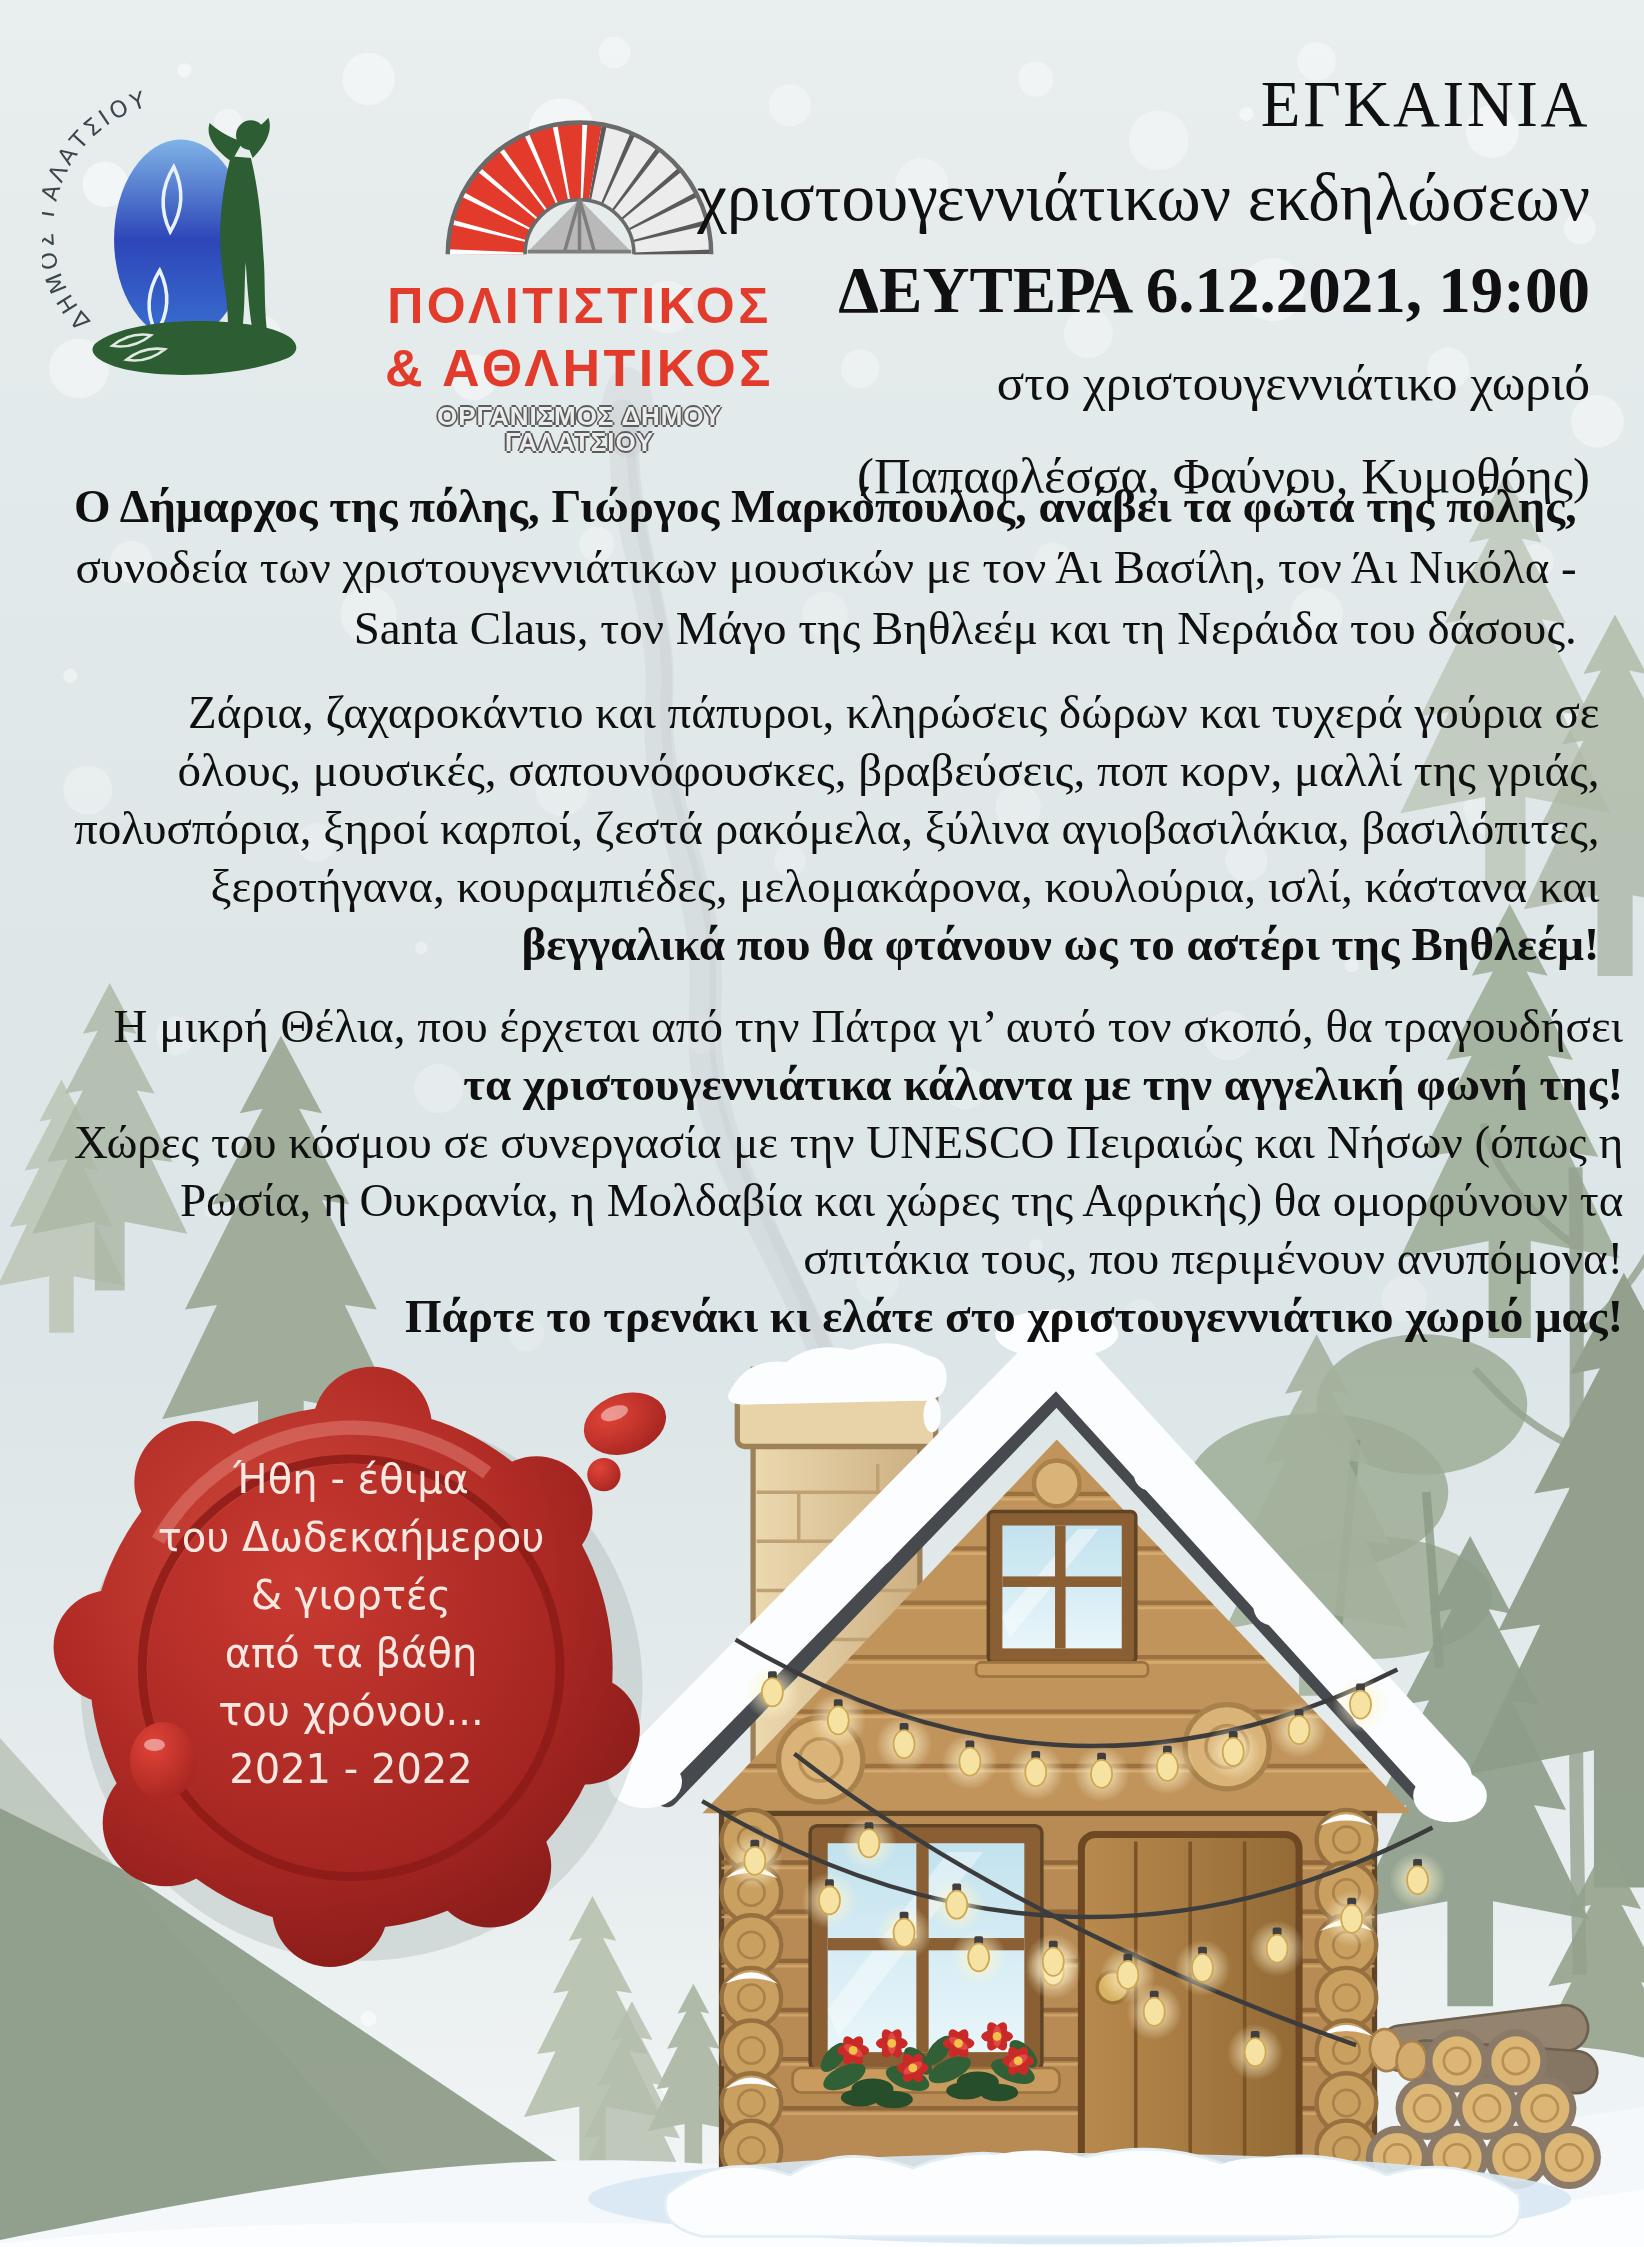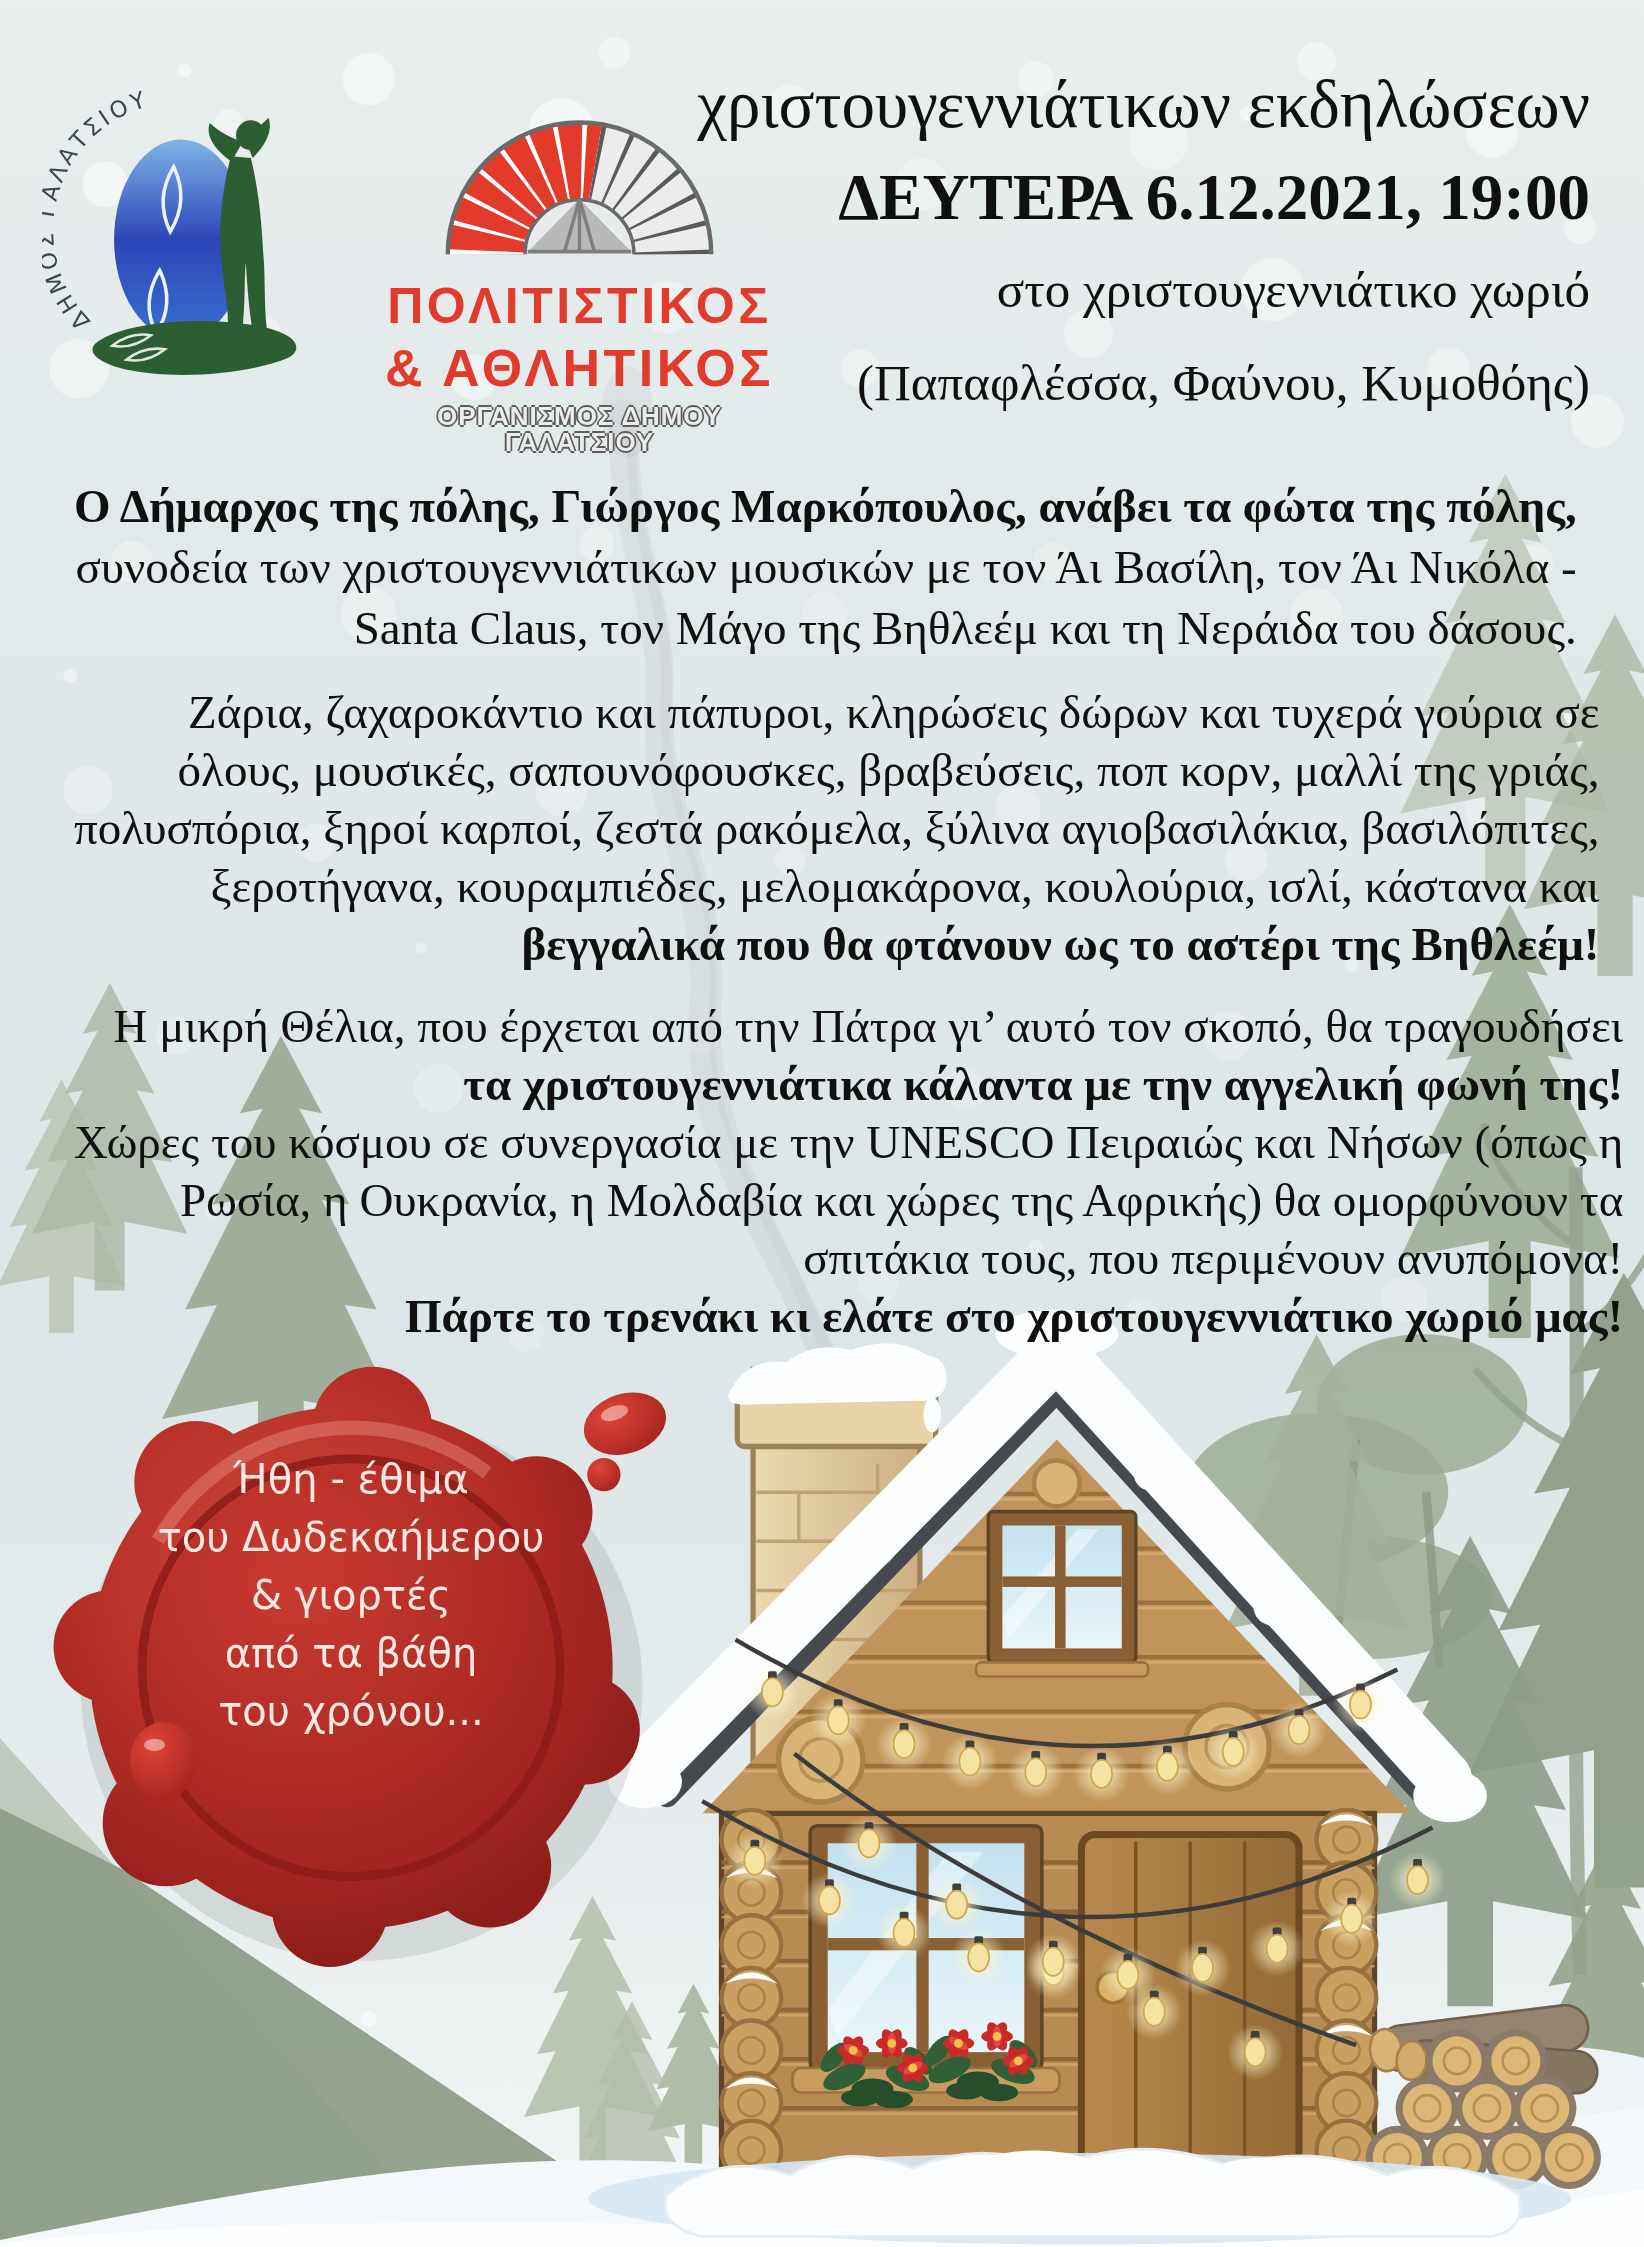--- a/index.html
+++ b/index.html
@@ -498,20 +498,21 @@
       </g>
     </g>
   </svg>
 
   <div class="sealText">
     <div>Ήθη - έθιμα</div>
     <div>του Δωδεκαήμερου</div>
     <div>&amp; γιορτές</div>
     <div>από τα βάθη</div>
     <div>του χρόνου...</div>
+    <div>2021 - 2022</div>
   </div>
 
   <svg style="position:absolute;left:42px;top:51px;" width="281" height="386" viewBox="0 0 320 440" aria-hidden="true">
     <defs>
       <linearGradient id="blueGrad" x1="0" y1="0" x2="0" y2="1">
         <stop offset="0" stop-color="#7fb3e6"></stop>
           <stop offset=".5" stop-color="#2d46b8"></stop>
           <stop offset="1" stop-color="#3a6fd0"></stop>
       </linearGradient>
       <path id="arcP" d="M56 308 A132 132 0 0 1 262 100"></path>
@@ -555,20 +556,21 @@
     </g>
   </svg>
 
   <div class="cultText">
     <div class="r1">ΠΟΛΙΤΙΣΤΙΚΟΣ</div>
     <div class="r2">&amp; ΑΘΛΗΤΙΚΟΣ</div>
     <div class="r3">ΟΡΓΑΝΙΣΜΟΣ ΔΗΜΟΥ ΓΑΛΑΤΣΙΟΥ</div>
   </div>
 
   <div class="hdr">
+    <div class="t1">ΕΓΚΑΙΝΙΑ</div>
     <div class="t2">χριστουγεννιάτικων εκδηλώσεων</div>
     <div class="t3">ΔΕΥΤΕΡΑ 6.12.2021, 19:00</div>
     <div class="t4">στο χριστουγεννιάτικο χωριό</div>
     <div class="t5">(Παπαφλέσσα, Φαύνου, Κυμοθόης)</div>
   </div>
 
   <div id="p1" class="para">
     <div class="b">Ο Δήμαρχος της πόλης, Γιώργος Μαρκόπουλος, ανάβει τα φώτα της πόλης,</div>
     <div>συνοδεία των χριστουγεννιάτικων μουσικών με τον Άι Βασίλη, τον Άι Νικόλα -</div>
     <div>Santa Claus, τον Μάγο της Βηθλεέμ και τη Νεράιδα του δάσους.</div>

